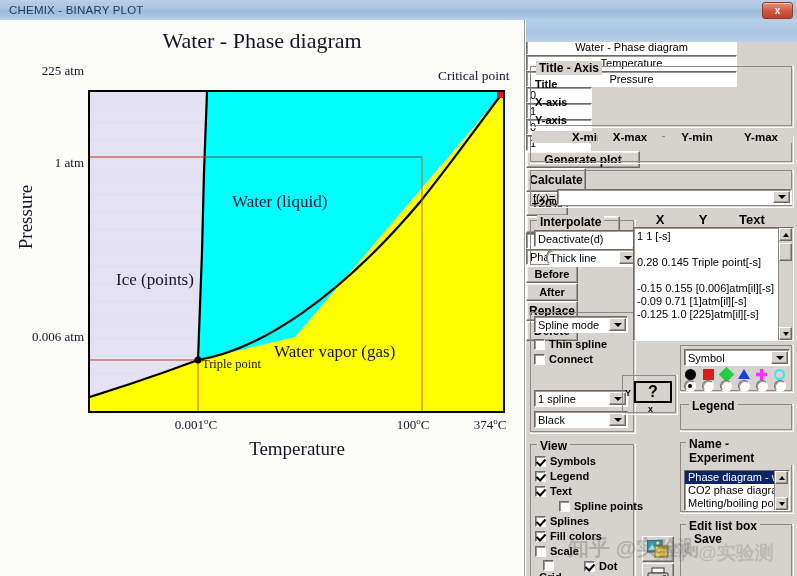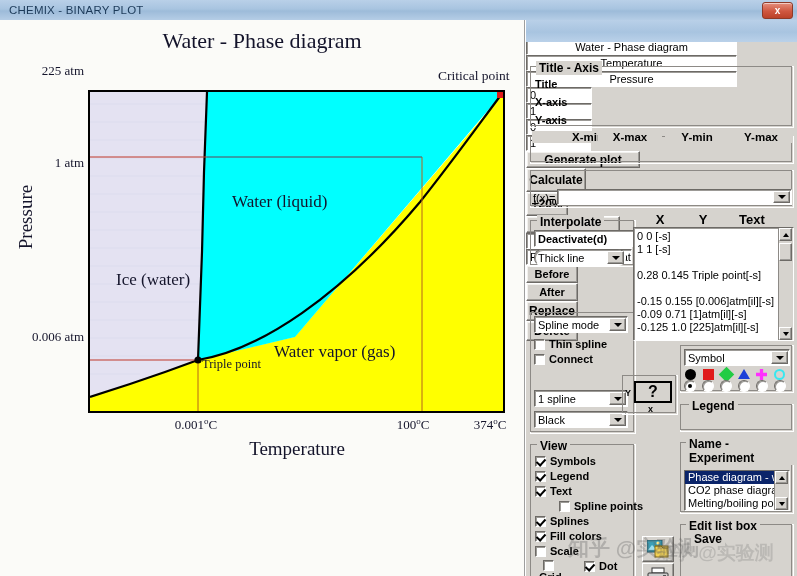--- a/index.html
+++ b/index.html
@@ -262,21 +262,21 @@
 
         <line x1="108" y1="268" x2="108" y2="319" stroke="#b5651d" stroke-width="1"></line>
         <line x1="332" y1="65" x2="332" y2="319" stroke="#b5651d" stroke-width="1"></line>
 
         <circle cx="108" cy="268" r="3.6" fill="#000"></circle>
 
         <rect x="407" y="-1" width="7" height="7" fill="#e01b1b"></rect>
       </svg>
     </div>
 
-    <div class="inplot-label" style="left:116px;top:250px;font-size:17px;">Ice (water)</div>
+    <div class="inplot-label" style="left:116px;top:250px;font-size:17px;">Ice (points)</div>
     <div class="inplot-label" style="left:232px;top:172px;font-size:17px;">Water (liquid)</div>
     <div class="inplot-label" style="left:274px;top:322px;font-size:17px;">Water vapor (gas)</div>
     <div class="inplot-label" style="left:202px;top:337px;font-size:12.5px;">Triple point</div>
     <div class="crit-label">Critical point</div>
 
     <div class="xtick" style="left:156px;top:396px;width:80px;">
       <span>0.001</span><sup>o</sup><span>C</span>
     </div>
     <div class="xtick" style="left:373px;top:396px;width:80px;">
       <span>100</span><sup>o</sup><span>C</span>
@@ -319,27 +319,27 @@
     <div class="lbl" style="left:7px;top:172px;font-weight:normal;">f(x)=</div>
     <div class="combo" style="left:31px;top:169px;width:235px;height:16px;">
       <span></span>
       <span class="arrowbtn">
           <span class="ar"></span>
         </span>
     </div>
 
     <div class="grpbox" style="left:4px;top:200px;width:106px;height:47px;"></div>
     <div class="grplabel" style="left:11px;top:195px;">Interpolate</div>
-    <div class="combo" style="left:8px;top:210px;width:121px;height:17px;font-weight:bold;">
+    <div class="combo" style="left:8px;top:210px;width:121px;height:17px;">
       <span>Deactivate(d)</span>
       <span class="arrowbtn">
           <span class="ar"></span>
         </span>
     </div>
-    <div class="combo" style="left:8px;top:229px;width:92px;height:17px;border-radius:8px;">
+    <div class="combo" style="left:20px;top:229px;width:92px;height:17px;border-radius:8px;">
       <span>Thick line</span>
       <span class="arrowbtn">
           <span class="ar"></span>
         </span>
     </div>
 
     <div class="btn" style="left:5px;top:253px;width:60px;height:24px;font-size:12px;">Calculate</div>
     <div class="btn" style="left:68px;top:253px;width:42px;height:24px;font-size:12px;">+20%</div>
 
     <div class="grpbox" style="left:4px;top:292px;width:106px;height:122px;"></div>
@@ -369,21 +369,20 @@
       <span class="arrowbtn">
           <span class="ar"></span>
         </span>
     </div>
 
     <div class="hdr" style="left:120px;top:192px;width:28px;font-size:13px;">X</div>
     <div class="hdr" style="left:163px;top:192px;width:28px;font-size:13px;">Y</div>
     <div class="hdr" style="left:205px;top:192px;width:42px;font-size:13px;">Text</div>
 
     <div class="listbox" style="left:107px;top:207px;width:161px;height:114px;padding-top:2px;">
-      <div class="row">0 0 [-s]</div>
       <div class="row">1 1 [-s]</div>
       <div class="row">&nbsp;</div>
       <div class="row">0.28 0.145 Triple point[-s]</div>
       <div class="row">&nbsp;</div>
       <div class="row">-0.15  0.155 [0.006]atm[il][-s]</div>
       <div class="row">-0.09 0.71 [1]atm[il][-s]</div>
       <div class="row">-0.125 1.0  [225]atm[il][-s]</div>
       <div class="vsb">
         <div class="sbtn" style="top:0;">
           <span style="width:0;height:0;border-left:3px solid transparent;border-right:3px solid transparent;border-bottom:4px solid #000;"></span>

